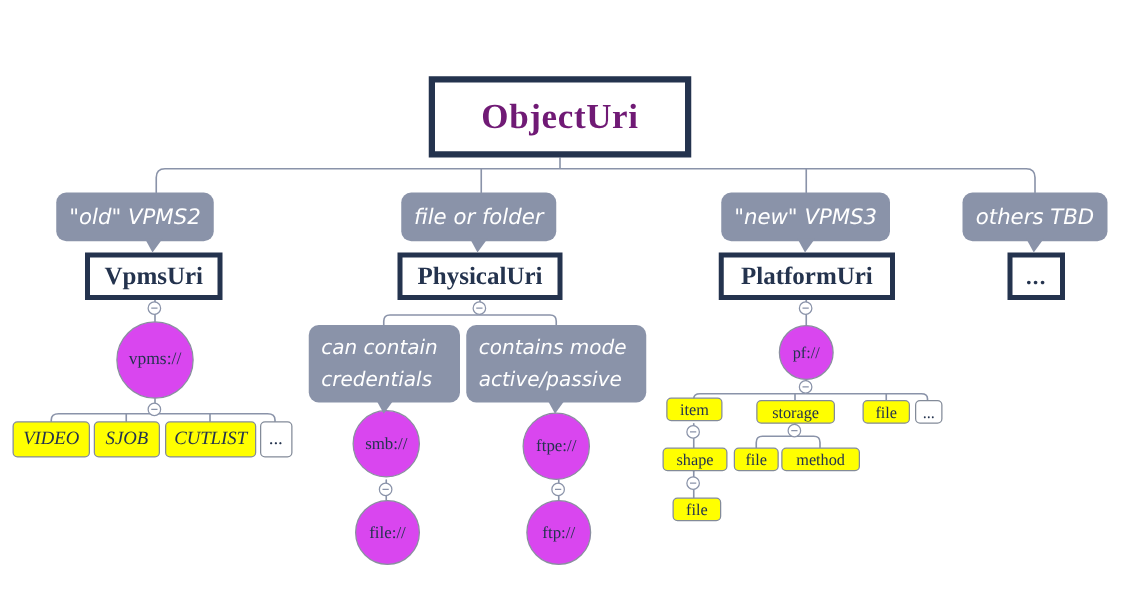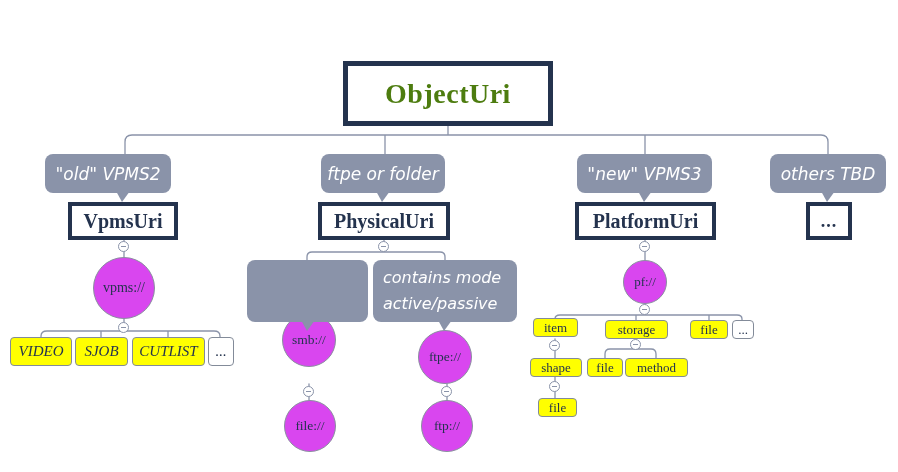--- a/index.html
+++ b/index.html
@@ -4,21 +4,21 @@
 <style>
   html,body{margin:0;padding:0;background:#fff;}
   .canvas{
     position:relative;width:898px;height:472px;background:#ffffff;overflow:hidden;
     font-family:"Liberation Serif","DejaVu Serif",serif;
   }
   .wires{position:absolute;left:0;top:0;z-index:1;}
   .node{position:absolute;z-index:3;box-sizing:border-box;display:flex;align-items:center;justify-content:center;background:#fff;}
 
   .root-box{
-    border:5px solid #24334e;color:#4d7c0f;font-weight:bold;font-size:28px;letter-spacing:.5px;
+    border:5px solid #24334e;color:#701a75;font-weight:bold;font-size:28px;letter-spacing:.5px;
   }
   .class-box{
     border:4px solid #24334e;color:#24334e;font-weight:bold;font-size:20px;
   }
   .dots-box{
     border:4px solid #24334e;color:#24334e;font-weight:bold;font-size:18px;letter-spacing:1px;
   }
 
   .callout{
     position:absolute;z-index:4;box-sizing:border-box;background:#8a93a9;border-radius:8px;
@@ -74,47 +74,48 @@
     </g>
   </svg>
 
   <div class="node root-box" style="left:343px;top:61px;width:210px;height:65px;">ObjectUri</div>
 
   <div class="callout" style="left:45px;top:154px;width:126px;height:39px;--tail-x:78px;">
     <span>"old" VPMS2</span>
     <div class="tail"></div>
   </div>
   <div class="callout" style="left:321px;top:154px;width:124px;height:39px;">
-    <span>ftpe or folder</span>
+    <span>file or folder</span>
     <div class="tail"></div>
   </div>
   <div class="callout" style="left:577px;top:154px;width:135px;height:39px;">
     <span>"new" VPMS3</span>
     <div class="tail"></div>
   </div>
   <div class="callout" style="left:770px;top:154px;width:116px;height:39px;">
     <span>others TBD</span>
     <div class="tail"></div>
   </div>
 
   <div class="node class-box" style="left:68px;top:202px;width:110px;height:38px;">VpmsUri</div>
   <div class="node class-box" style="left:575px;top:202px;width:141px;height:38px;">PlatformUri</div>
   <div class="node class-box" style="left:318px;top:202px;width:132px;height:38px;">PhysicalUri</div>
   <div class="node dots-box" style="left:806px;top:202px;width:46px;height:38px;">...</div>
 
   <div class="callout note" style="left:247px;top:260px;width:121px;height:62px;">
+    <span>can contain credentials</span>
     <div class="tail"></div>
   </div>
   <div class="callout note" style="left:373px;top:260px;width:144px;height:62px;">
     <span>contains mode active/passive</span>
     <div class="tail"></div>
   </div>
 
   <div class="circle" style="left:93px;top:257px;width:62px;height:62px;font-size:14px;">vpms://</div>
-  <div class="circle" style="left:282px;top:313px;width:54px;height:54px;">smb://</div>
+  <div class="circle" style="left:282px;top:328px;width:54px;height:54px;">smb://</div>
   <div class="circle" style="left:418px;top:330px;width:54px;height:54px;">ftpe://</div>
   <div class="circle" style="left:284px;top:400px;width:52px;height:52px;">file://</div>
   <div class="circle" style="left:421px;top:400px;width:52px;height:52px;">ftp://</div>
   <div class="circle" style="left:623px;top:260px;width:44px;height:44px;font-size:13px;">pf://</div>
 
   <div class="leaf row1" style="left:10px;top:337px;width:62px;height:29px;">VIDEO</div>
   <div class="leaf row1" style="left:75px;top:337px;width:53px;height:29px;">SJOB</div>
   <div class="leaf row1" style="left:132px;top:337px;width:73px;height:29px;">CUTLIST</div>
   <div class="leaf row1 white" style="left:208px;top:337px;width:26px;height:29px;">...</div>
 

